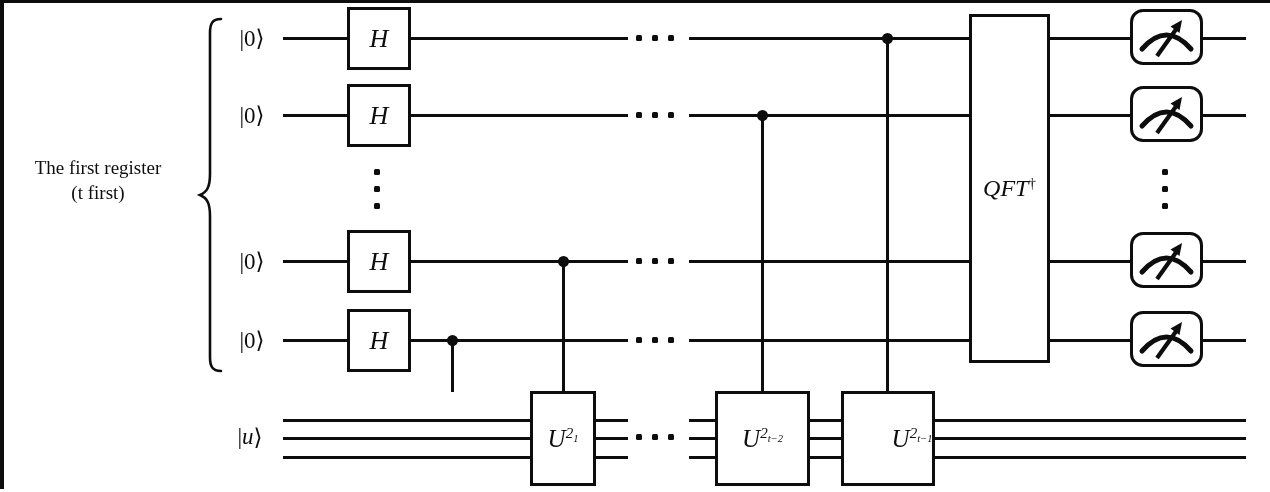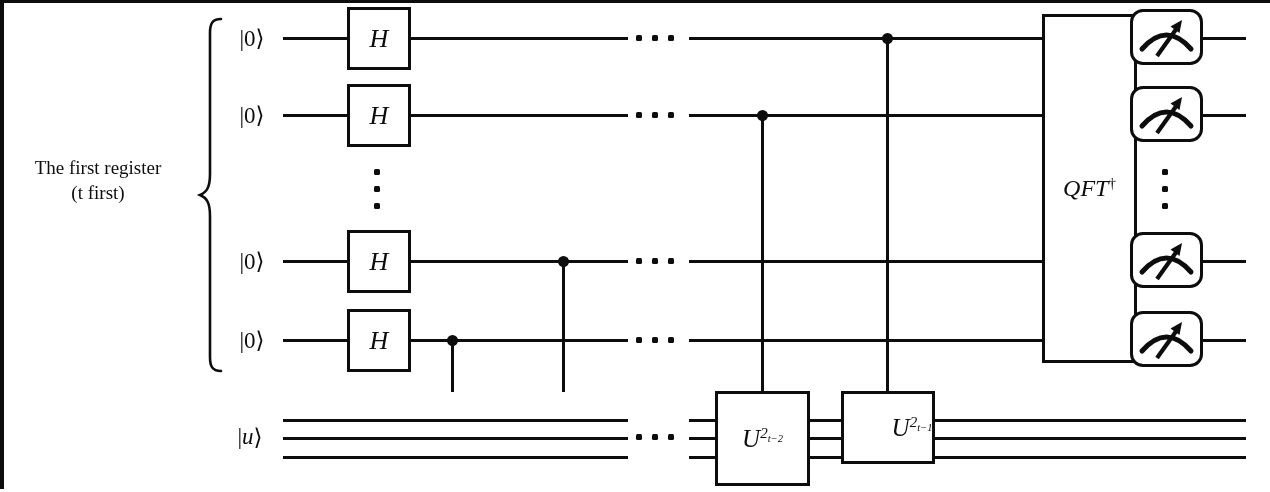--- a/index.html
+++ b/index.html
@@ -101,28 +101,31 @@
   <div class="gate" style="left:347px;top:84px;width:64px;height:63px;">
     <span class="gate-label">H</span>
     </div>
   <div class="gate" style="left:347px;top:230px;width:64px;height:63px;">
     <span class="gate-label">H</span>
     </div>
   <div class="gate" style="left:347px;top:309px;width:64px;height:63px;">
     <span class="gate-label">H</span>
     </div>
 
+  <div class="gate" style="left:530px;top:391px;width:66px;height:95px;">
+    <span class="u-label"><span>U</span><span class="exp">2</span><span class="exp2">1</span></span>
+  </div>
   <div class="gate" style="left:715px;top:391px;width:95px;height:95px;text-align:right;">
     <span class="u-label"><span>U</span><span class="exp">2</span><span class="exp2">t−2</span></span>
   </div>
-  <div class="gate" style="left:841px;top:391px;width:94px;height:73px;padding-left:48px;">
+  <div class="gate" style="left:841px;top:391px;width:94px;height:95px;padding-left:48px;">
     <span class="u-label"><span>U</span><span class="exp">2</span><span class="exp2">t−1</span></span>
   </div>
 
-  <div class="qft-box" style="left:1042px;top:14px;width:95px;height:349px;">
+  <div class="qft-box" style="left:969px;top:14px;width:81px;height:349px;">
     <div class="qft-label"><span>QFT</span><span class="dagger">†</span></div>
   </div>
 
   <div class="meter" style="left:1130px;top:9px;">
     <svg width="61" height="44" viewBox="0 0 61 44">
       <path d="M6,34 Q30.5,6 55,34" fill="none" stroke="#0d0d0d" stroke-width="5" stroke-linecap="round"></path>
       <line x1="21" y1="41" x2="41" y2="13" stroke="#0d0d0d" stroke-width="4.2"></line>
       <polygon points="46,5 43.5,18 34.5,11.5" fill="#0d0d0d"></polygon>
     </svg>
   </div>

